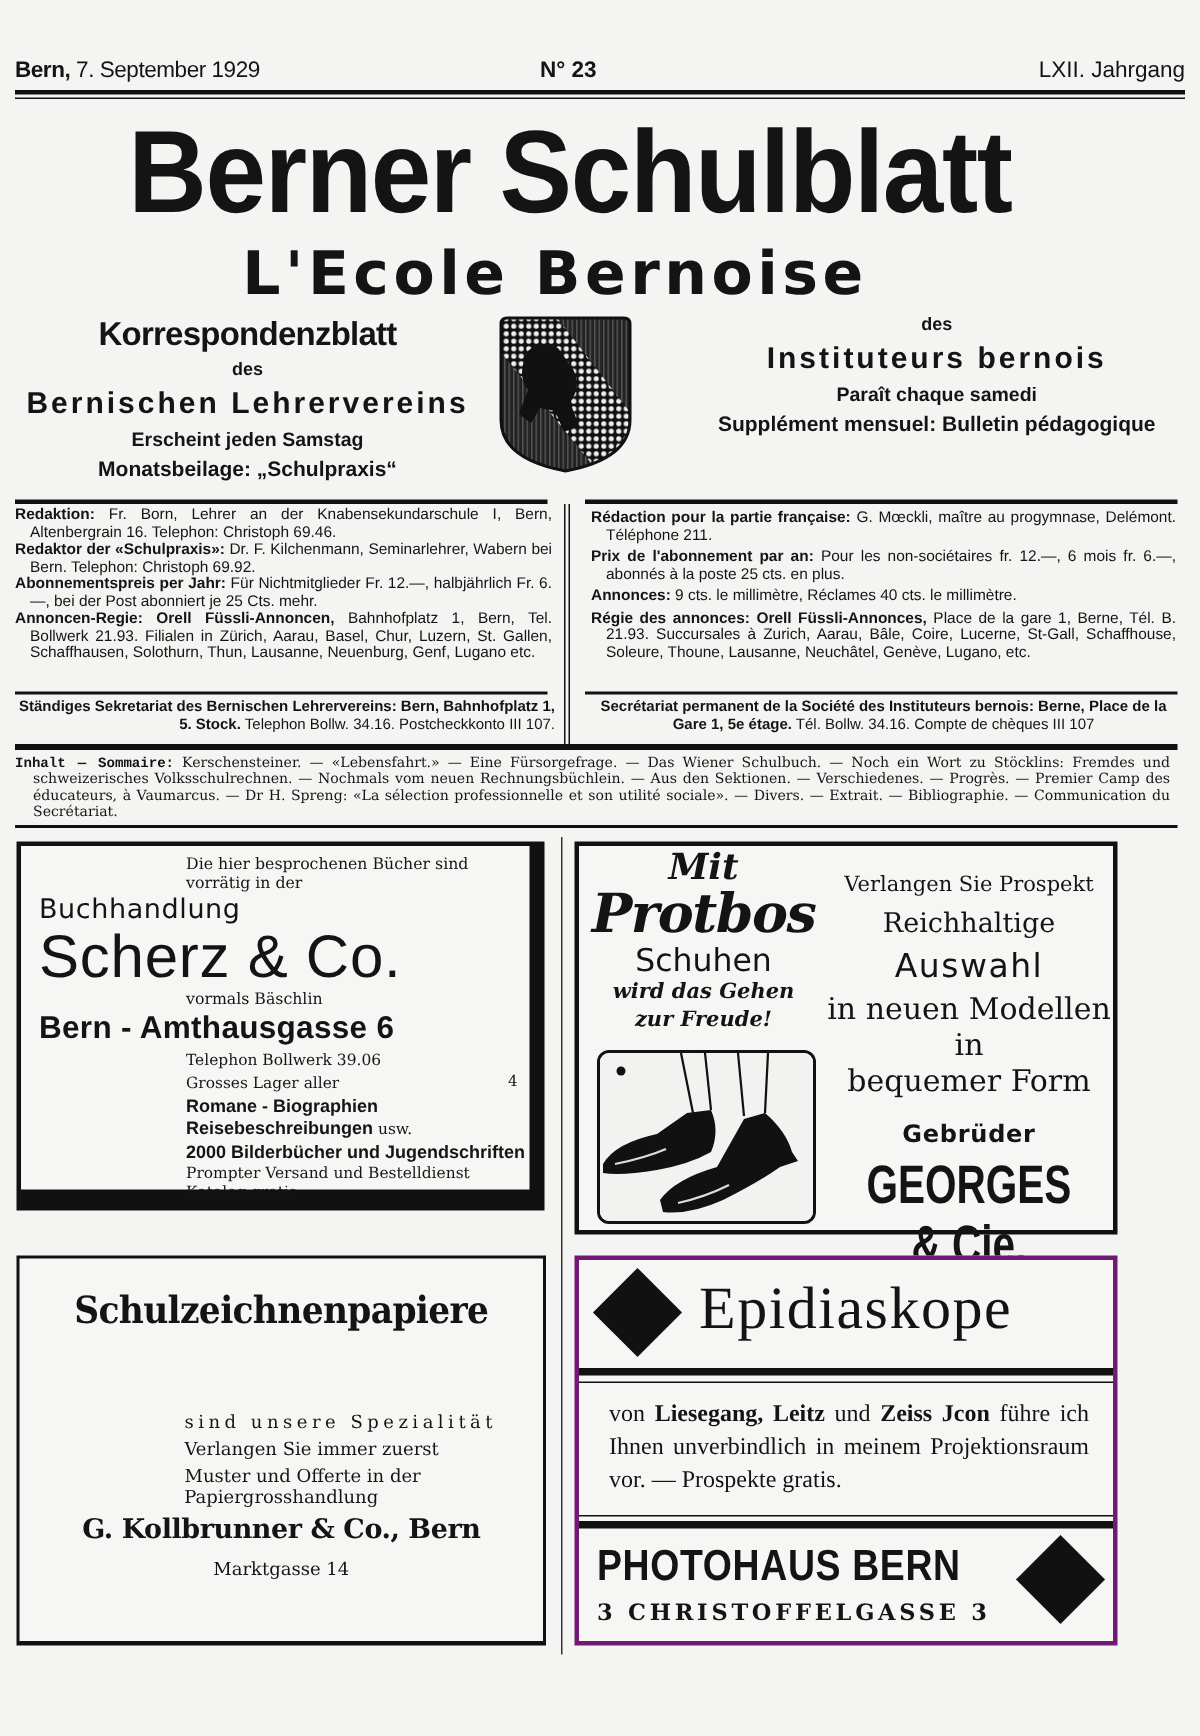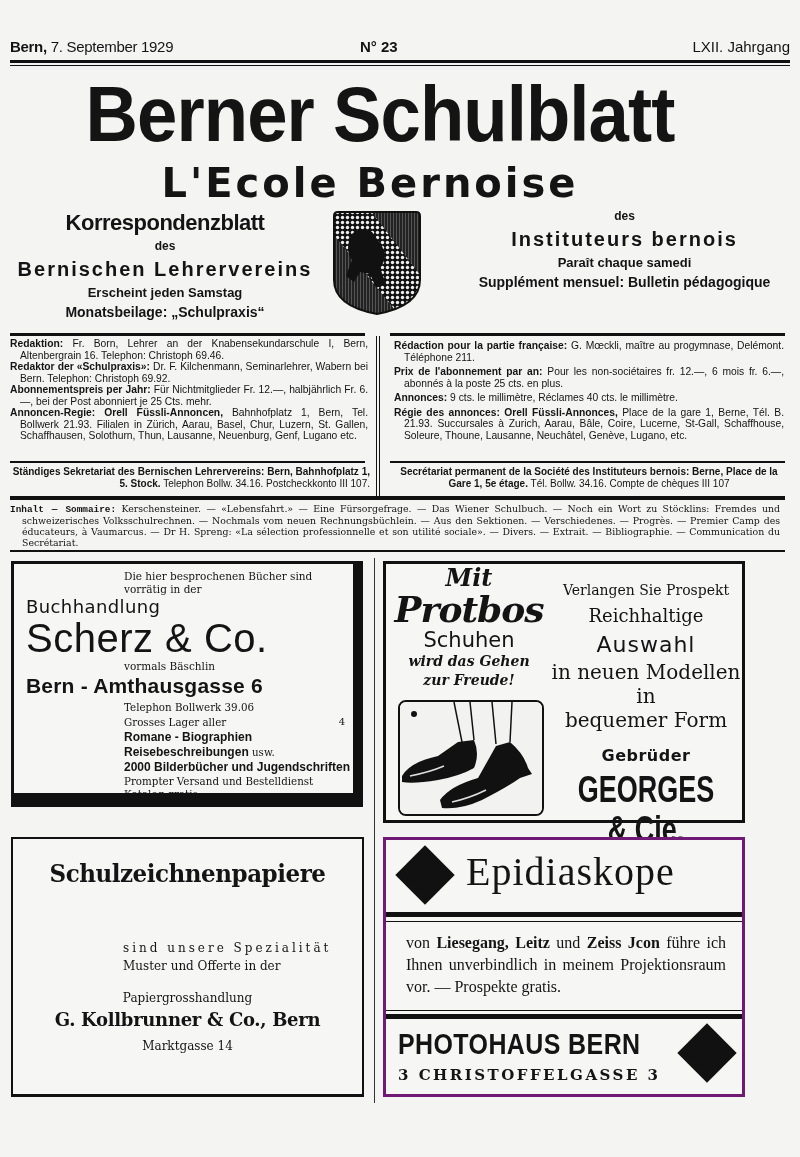--- a/index.html
+++ b/index.html
@@ -236,20 +236,21 @@
     <div class="a2-t5">Gebrüder</div>
     <div class="a2-t6">GEORGES &amp; Cie.</div>
     <div class="a2-t7">Marktgasse 42, Bern</div>
   </div>
 </div>
 
 <div class="ad ad3">
   <div class="a3-head">Schulzeichnenpapiere</div>
   <div class="a3-mid">
     <div class="sp">sind unsere Spezialität</div>
+    <div>Verlangen Sie immer zuerst</div>
     <div>Muster und Offerte in der</div>
   </div>
   <div class="a3-pap">Papiergrosshandlung</div>
   <div class="a3-firm">G. Kollbrunner &amp; Co., Bern</div>
   <div class="a3-addr">Marktgasse 14</div>
 </div>
 
 <div class="ad ad4">
   <div class="a4-top">
     <div class="a4-diam1"></div>

